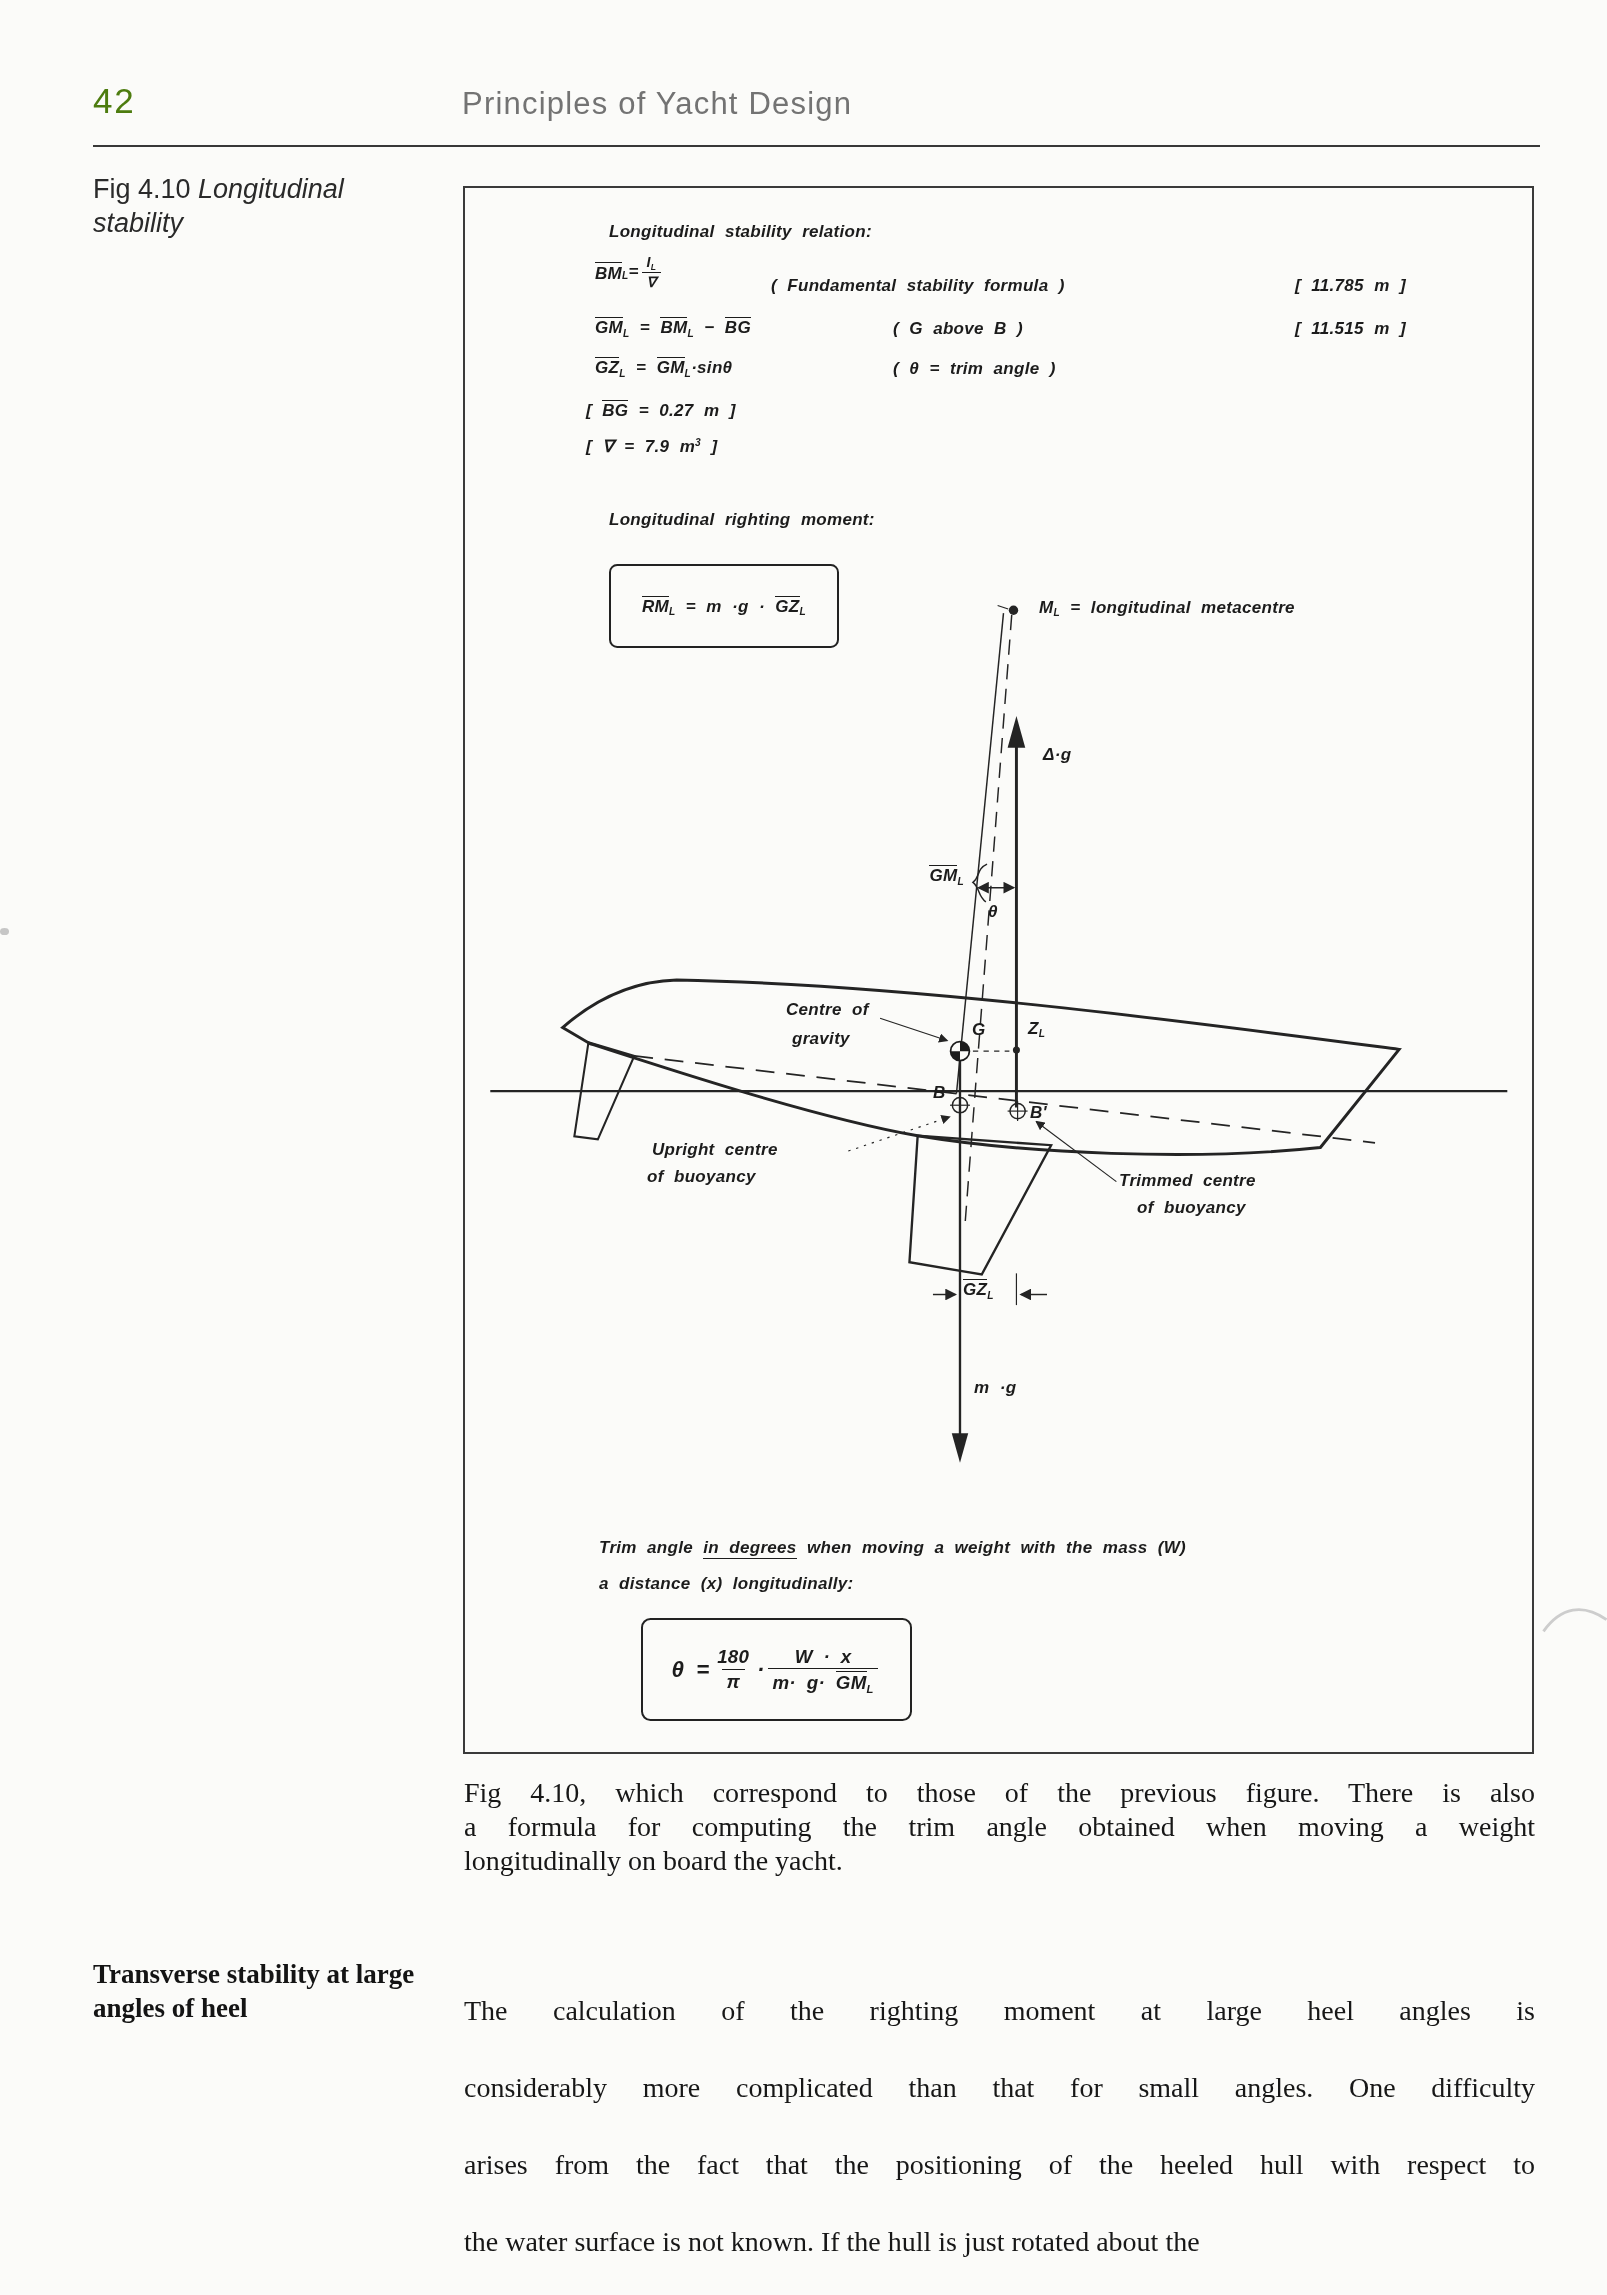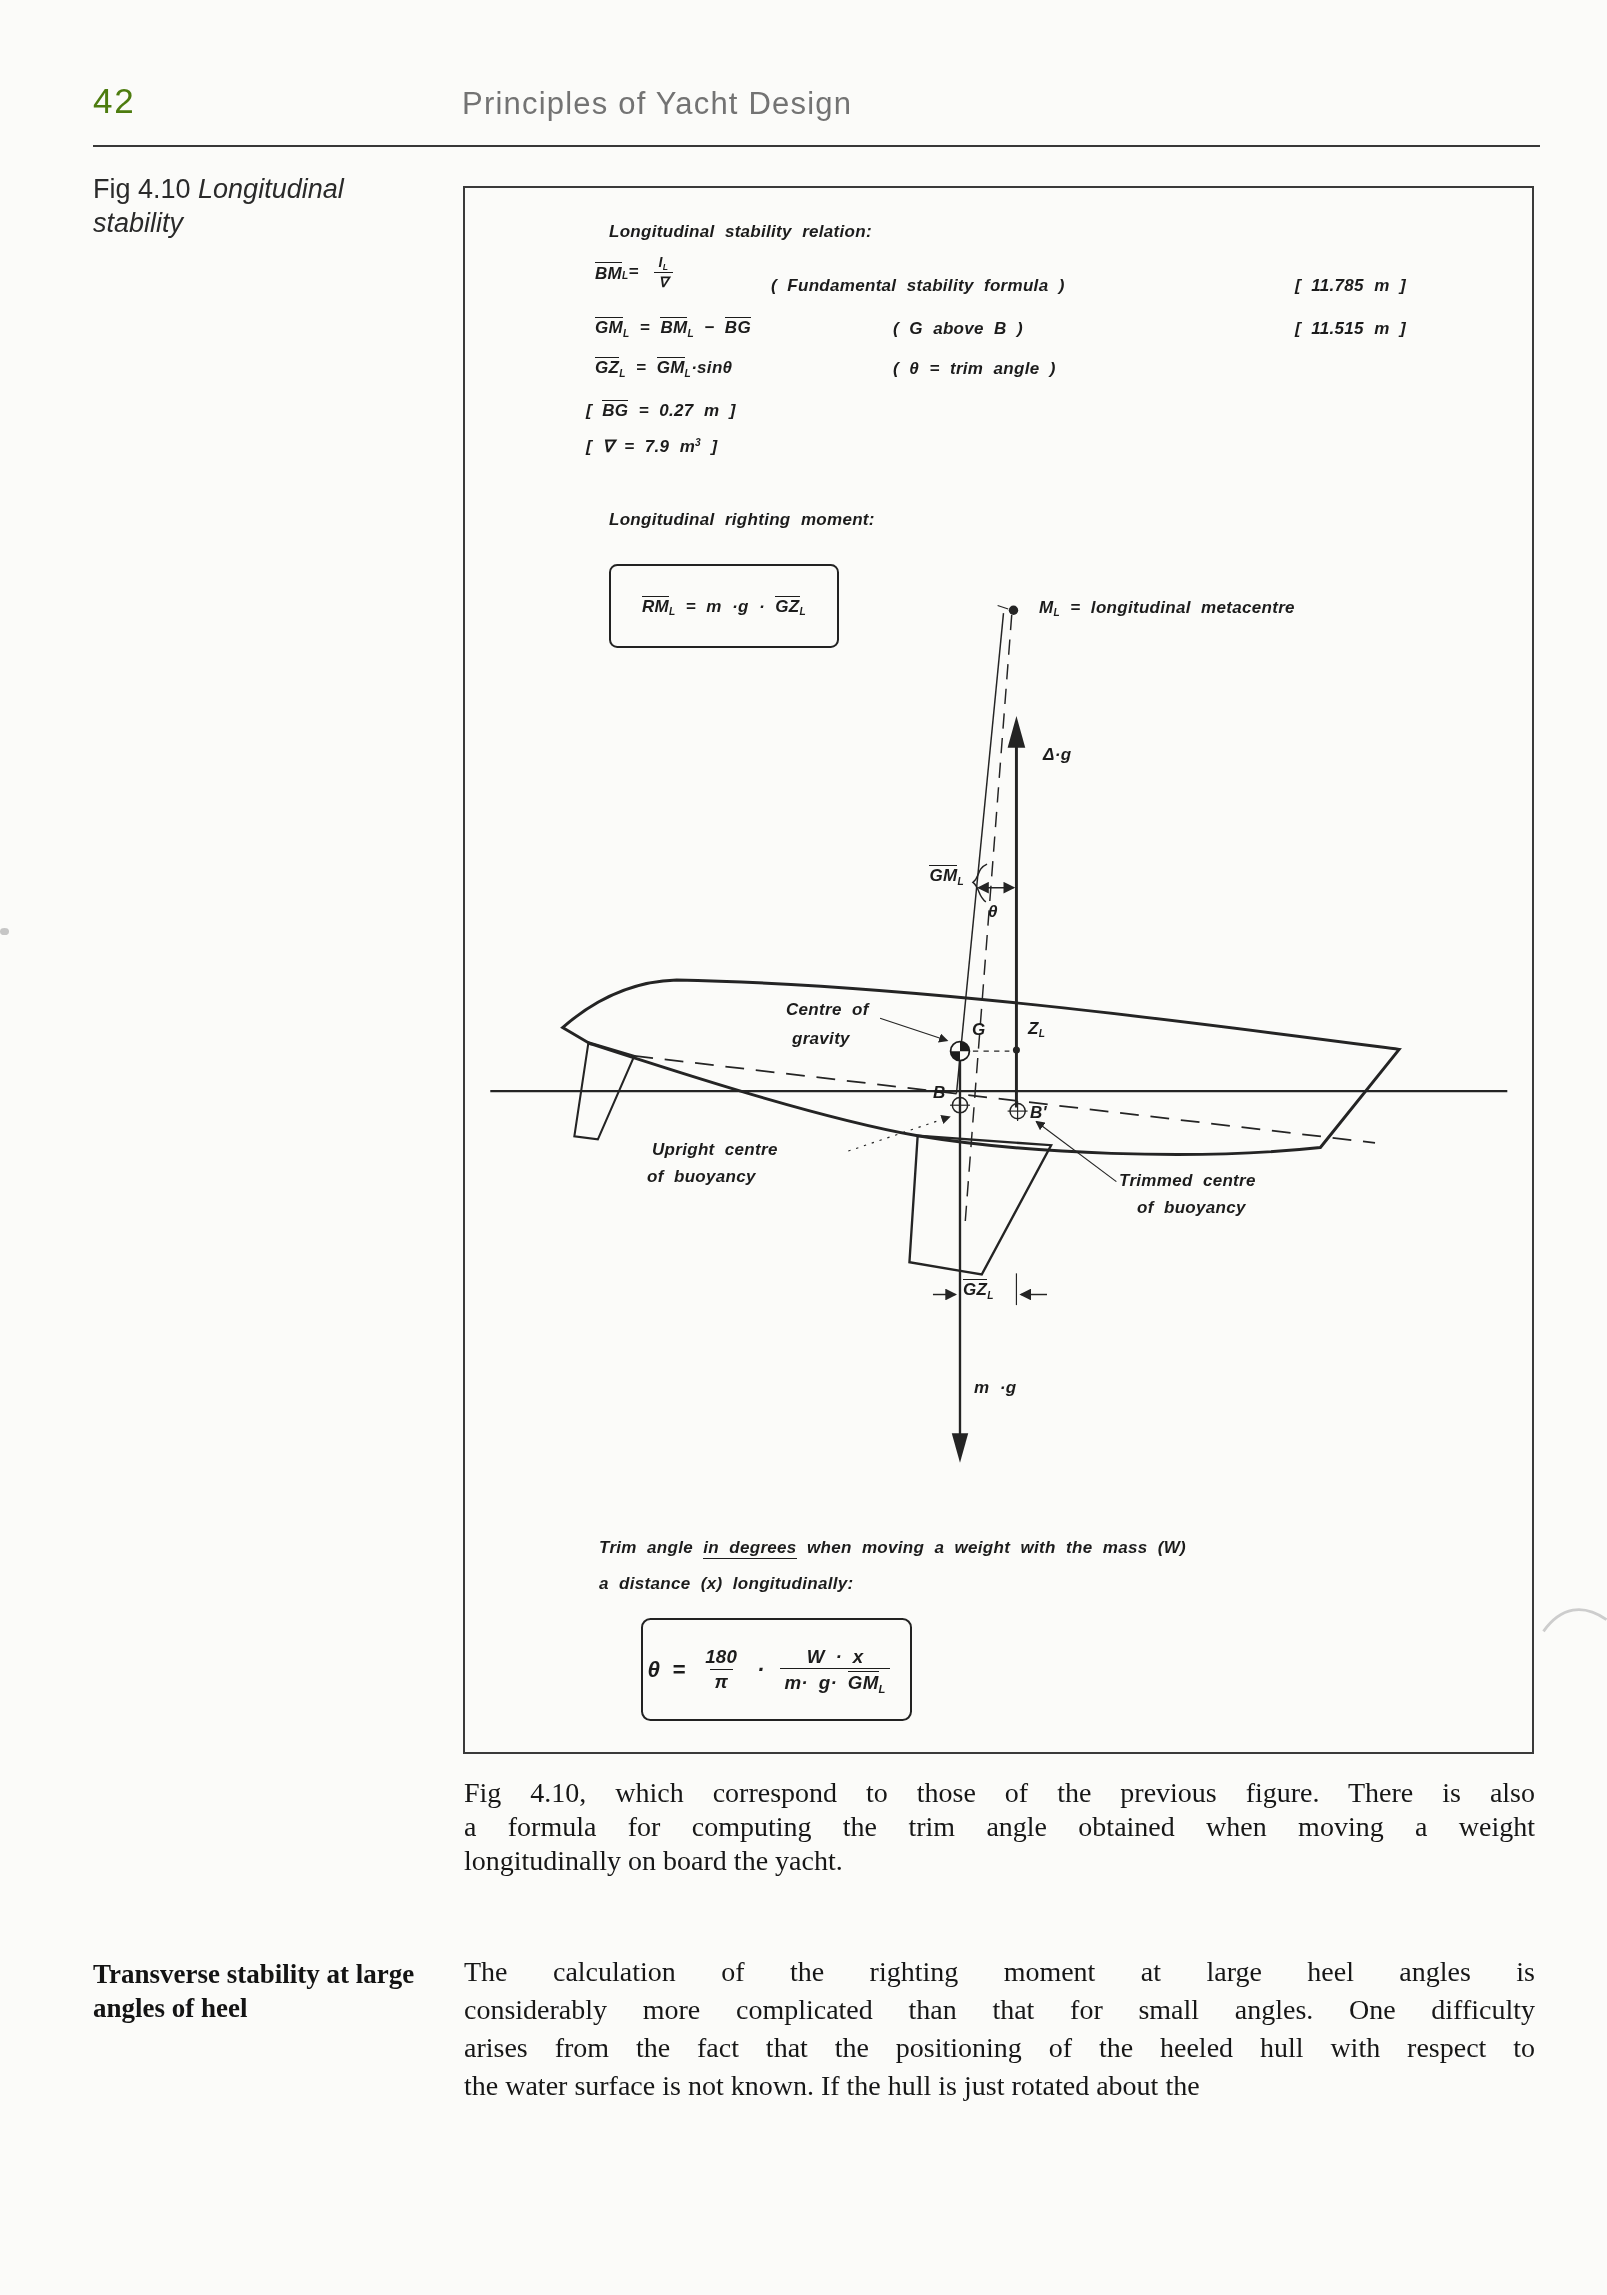--- a/index.html
+++ b/index.html
@@ -12,37 +12,37 @@
   .caption{position:absolute;left:93px;top:172px;font:400 27px/34px "Liberation Sans",sans-serif;color:#2a2a2a;}
   .caption .it{font-style:italic;}
   
   .figbox{position:absolute;left:463px;top:186px;width:1067px;height:1564px;border:2.9px solid #3a3a3a;background:transparent;}
   .figbox .lbl{position:absolute;white-space:nowrap;}
   .dt{font-family:"Liberation Sans",sans-serif;font-style:italic;font-weight:700;font-size:17px;
       letter-spacing:0.3px;word-spacing:5.3px;color:#1c1c1c;line-height:1.15;}
   .dt sub{font-size:.6em;vertical-align:baseline;position:relative;top:.34em;font-style:italic;}
   .dt sup{font-size:.6em;vertical-align:baseline;position:relative;top:-.55em;}
   .ov{display:inline-block;border-top:1.8px solid #1c1c1c;padding-top:1.2px;line-height:1.02;}
-  .frac{display:inline-flex;flex-direction:column;align-items:center;vertical-align:middle;margin:0 15px;font-size:.84em;}
+  .frac{display:inline-flex;flex-direction:column;align-items:center;vertical-align:middle;margin:0 3px;font-size:.84em;}
   .fnum{display:block;padding:0 4.7px 1.2px;}
   .fden{display:block;border-top:1.8px solid #1c1c1c;padding:1.2px 4.7px 0;}
   .fmlrow{display:inline-flex;align-items:center;}
   .rmbox{position:absolute;left:144px;top:376px;width:226px;height:80px;border:2.4px solid #222;
          border-radius:8.2px;display:flex;align-items:center;justify-content:center;}
   .trimbox{position:absolute;left:176px;top:1430px;width:267px;height:99px;border:2.4px solid #222;
            border-radius:9.4px;display:flex;align-items:center;justify-content:center;}
   .ul{border-bottom:1.8px solid #1c1c1c;padding-bottom:1.2px;}
   .svgwrap{position:absolute;left:0;top:0;width:1067px;height:1564px;}
   svg .ln{stroke:#242424;fill:none;}
   
   .jpara{position:absolute;font:400 28px "Liberation Serif",serif;color:#171717;}
   .jline{text-align:justify;text-align-last:justify;white-space:normal;}
   .jline:last-child{text-align-last:left;}
   .p1 .jline{height:34px;line-height:34px;}
-  .p2 .jline{height:38px;line-height:38px;}
+  .p2 .jline{height:38px;line-height:38px;margin-top:39px;}
   .sidehead{position:absolute;left:93px;top:1957px;width:382px;
             font:700 27px/34px "Liberation Serif",serif;color:#141414;}
   .artifact-swoosh{position:absolute;left:1527px;top:1594px;}
   .speck{position:absolute;left:0;top:928px;width:9.4px;height:7px;background:#c6c6c6;border-radius:50%;}
 </style>
 </head>
 <body>
 
 <div id="page">
 

